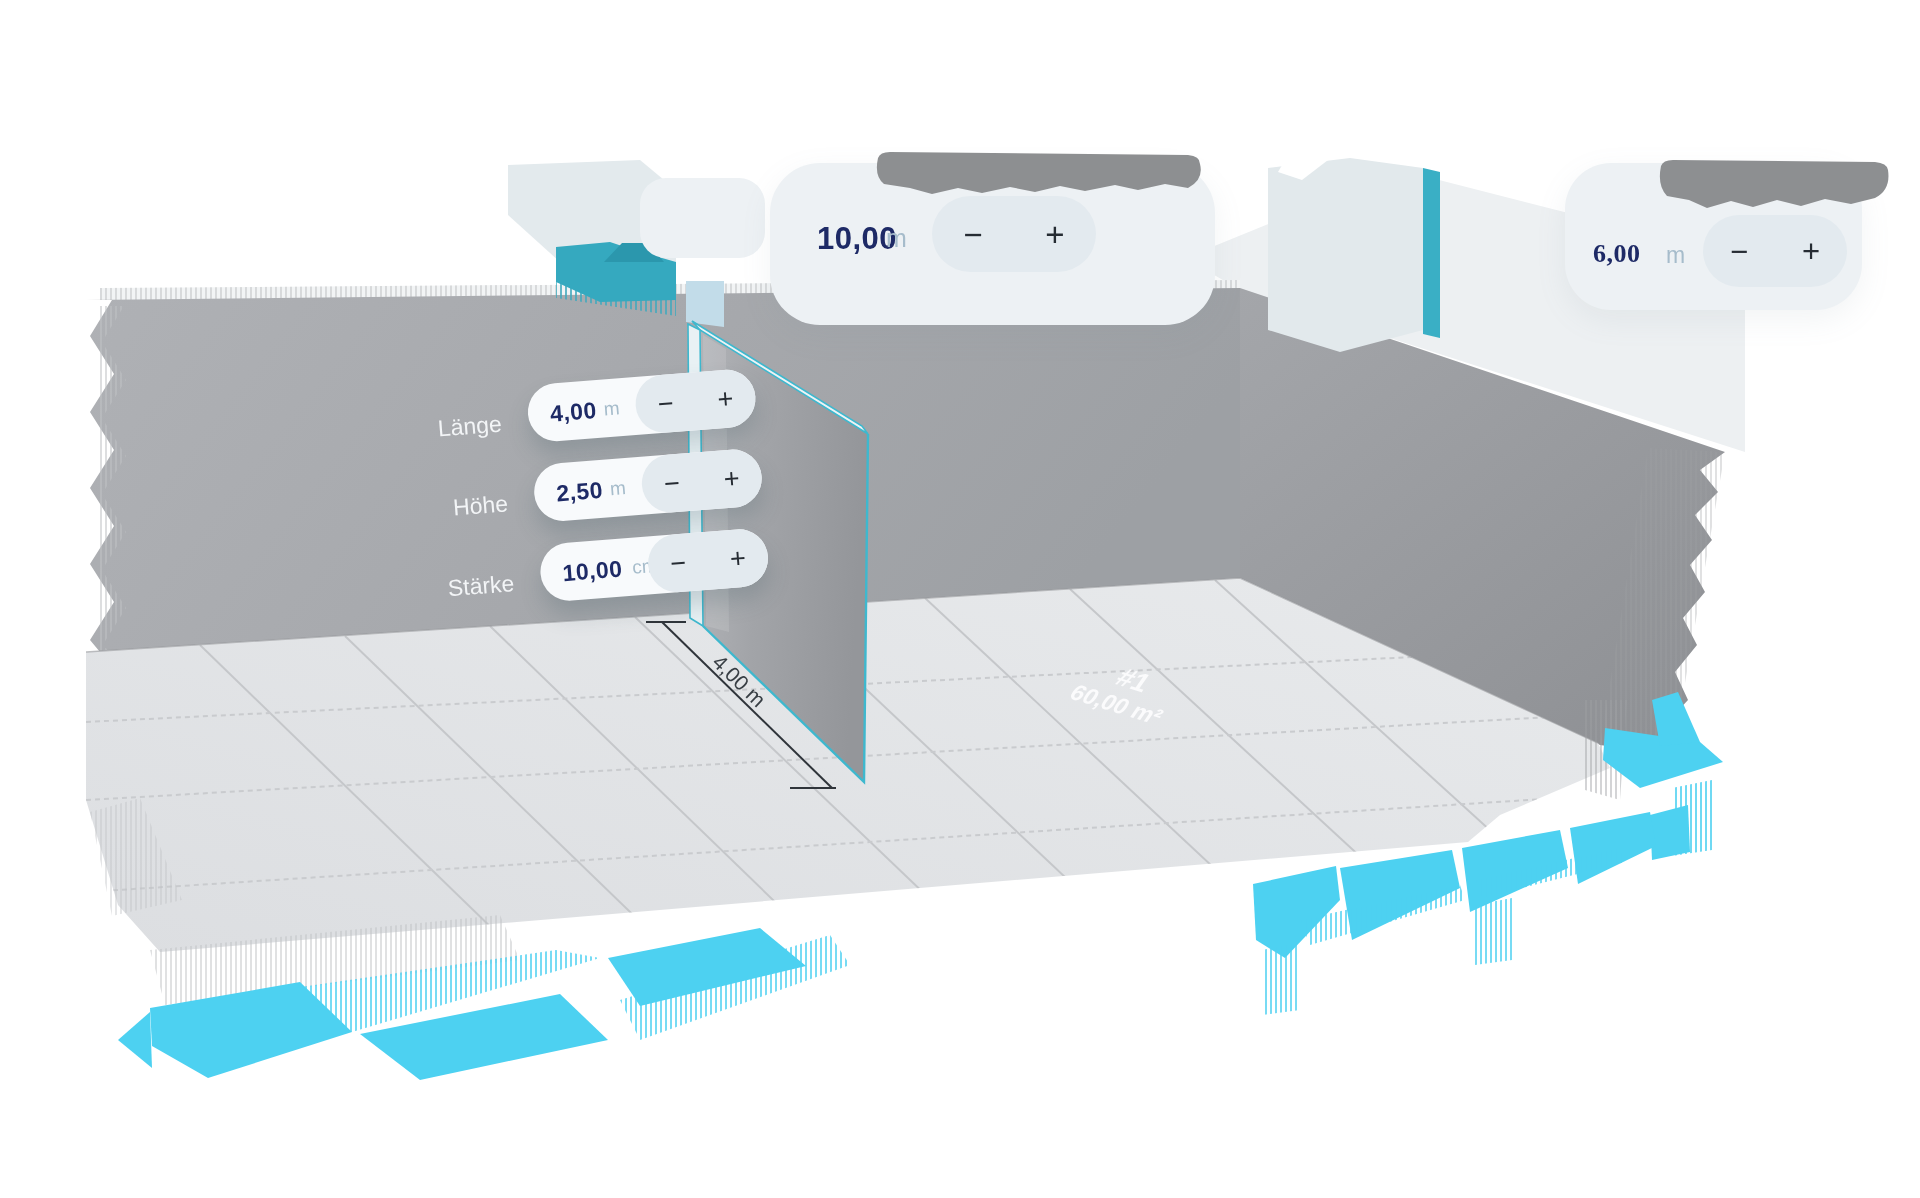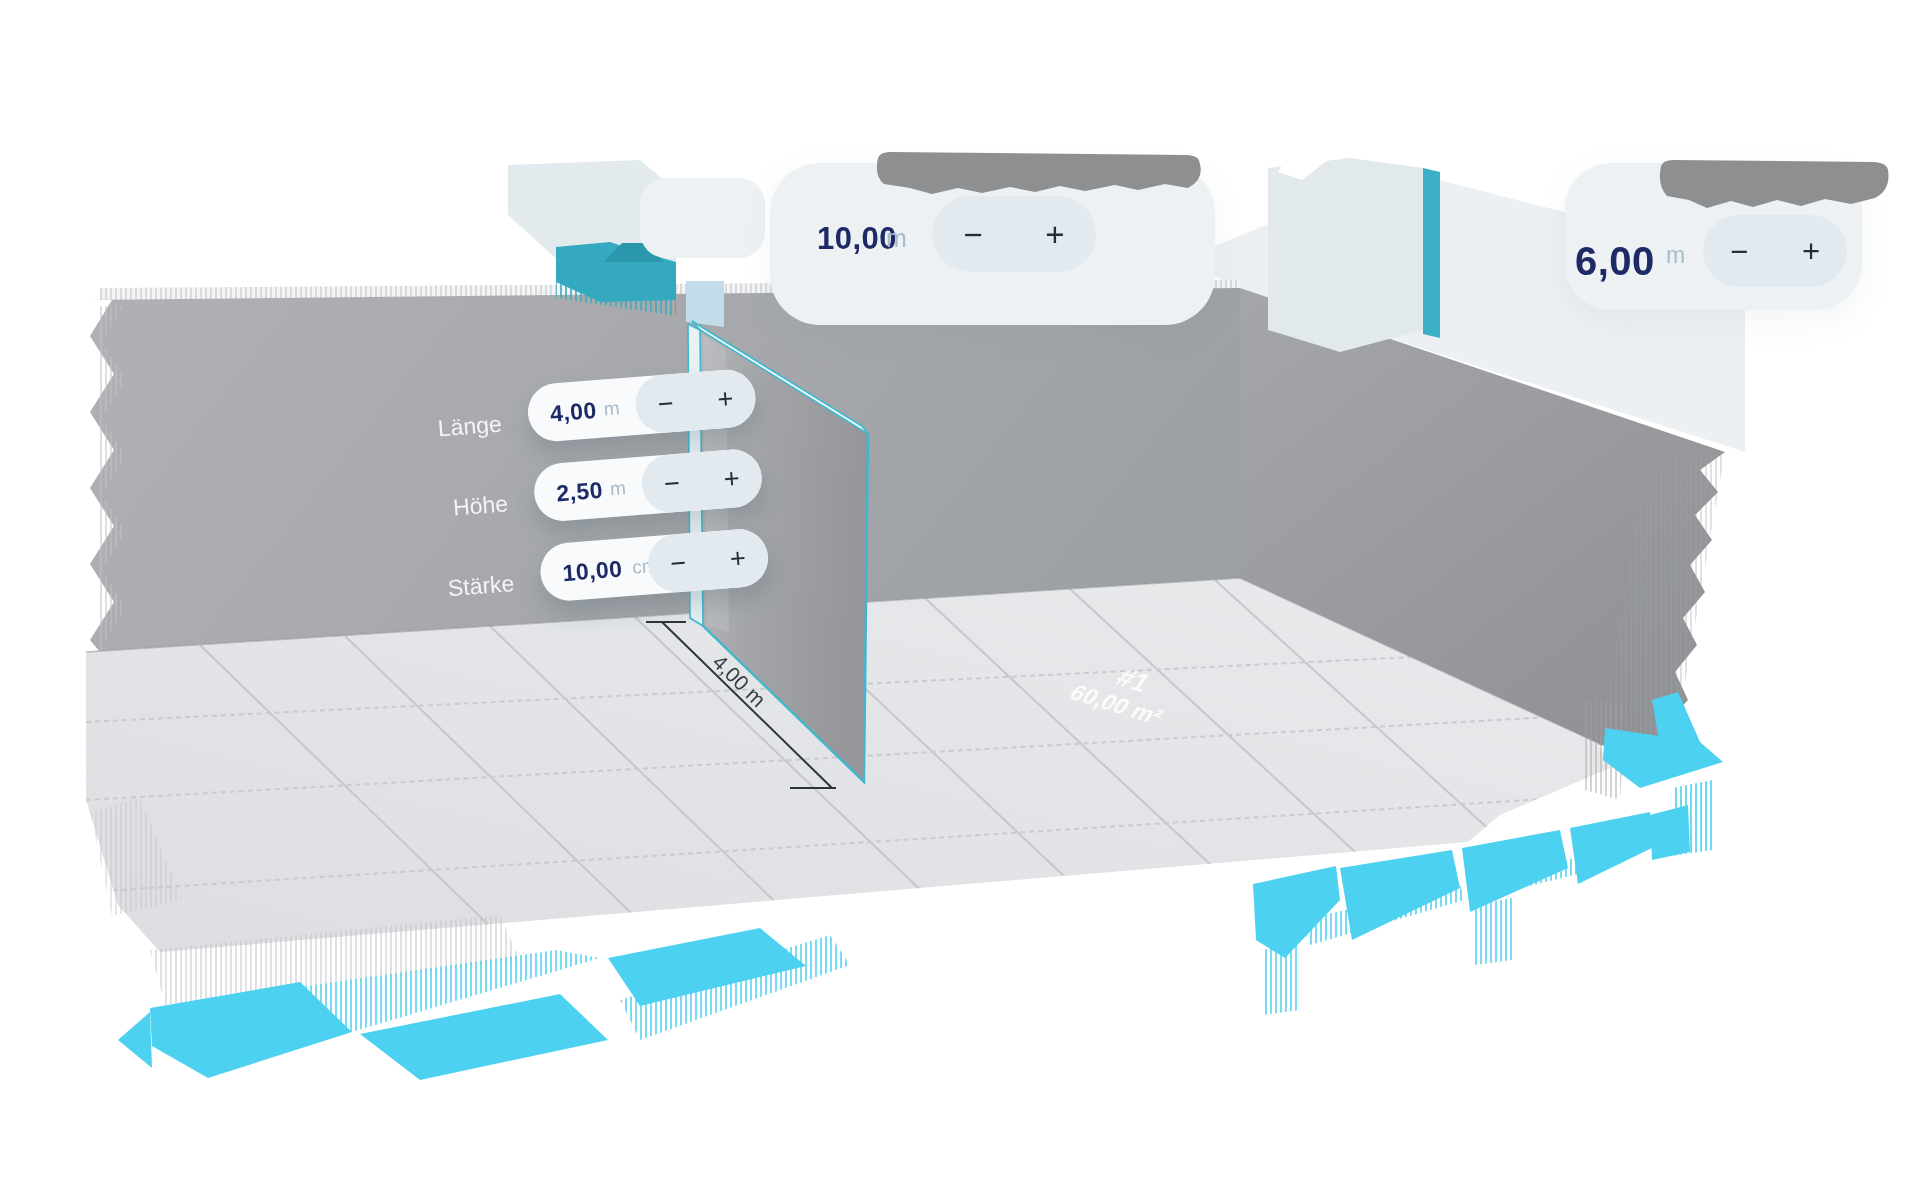--- a/index.html
+++ b/index.html
@@ -18,21 +18,21 @@
   .unit{position:absolute;color:#A6BCCB;font-weight:400;}
   .stepper{position:absolute;background:#E3EAEF;display:flex;align-items:center;
            justify-content:space-around;}
   .sign{color:#262C33;font-weight:400;line-height:1;cursor:pointer;user-select:none;}
 
   .card-width .val{left:47px;top:58px;font-size:31px;}
   .card-width .unit{left:116px;top:61px;font-size:25px;}
   .card-width .stepper{left:162px;top:33px;width:164px;height:76px;border-radius:38px;}
   .card-width .sign{font-size:33px;}
 
-  .card-depth .val{left:10px;top:76px;font-size:40px;}
+  .card-depth .val{left:28px;top:76px;font-size:26px;font-family:Liberation Serif, serif;}
   .card-depth .unit{left:101px;top:79px;font-size:23px;}
   .card-depth .stepper{left:138px;top:52px;width:144px;height:72px;border-radius:36px;}
   .card-depth .sign{font-size:31px;}
 
   
   .wall-panel{position:absolute;left:412px;top:381px;z-index:2;transform:rotate(-4.5deg);
               transform-origin:50% 50%;}
   .wp-row{display:flex;align-items:center;margin-bottom:22px;}
   .wp-label{width:96px;text-align:right;margin-right:27px;margin-top:14px;
             color:#F3F5F7;font-size:23px;}

